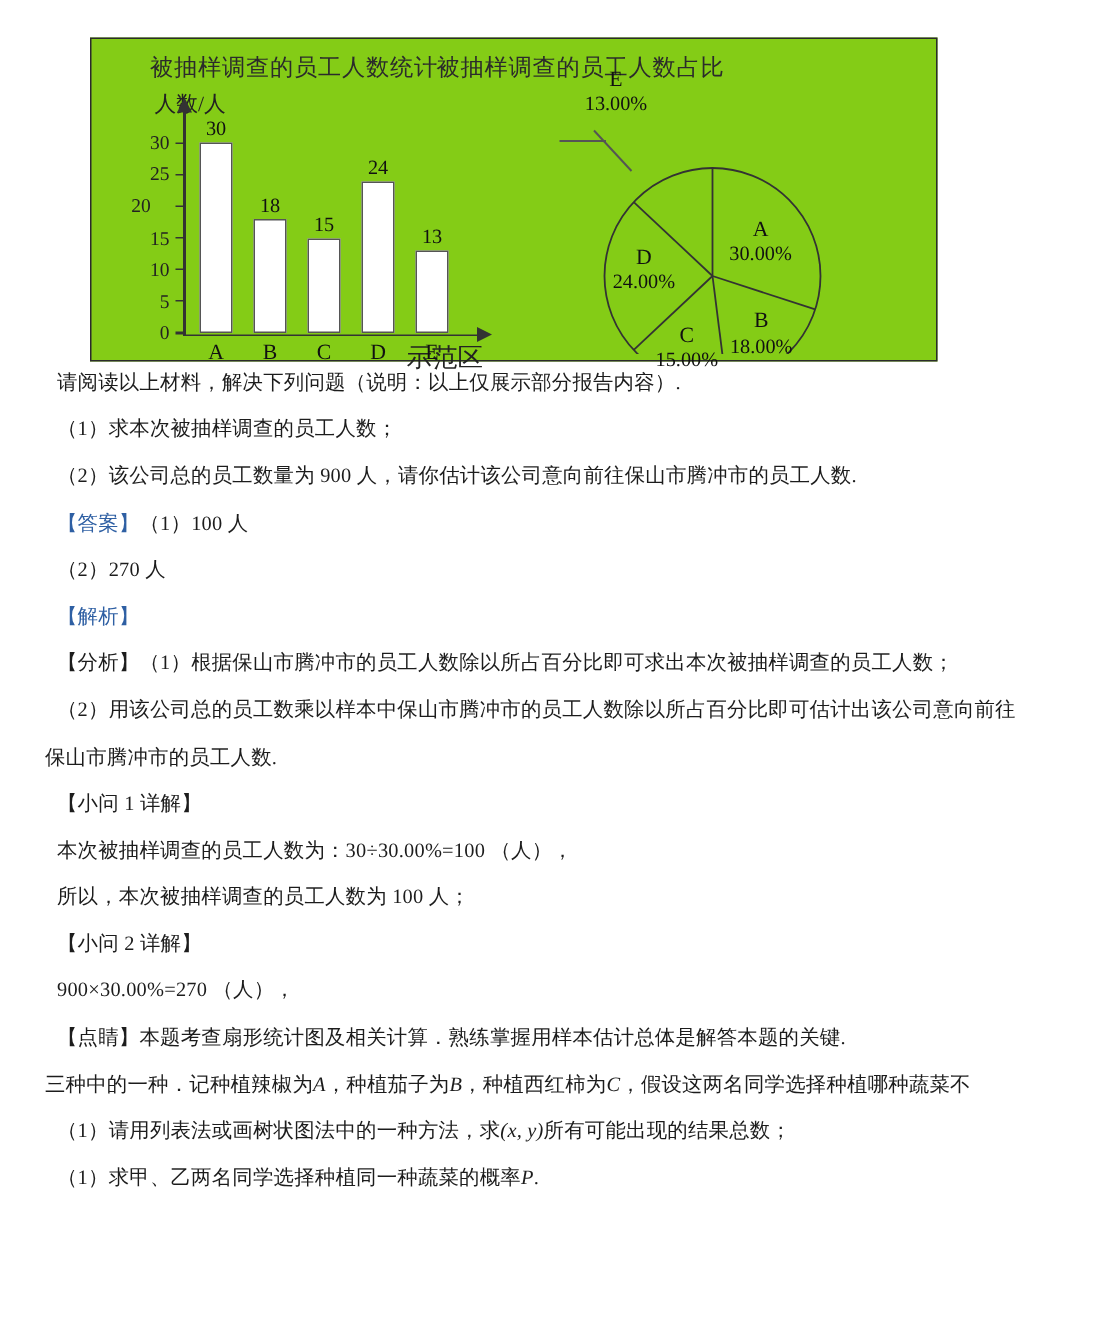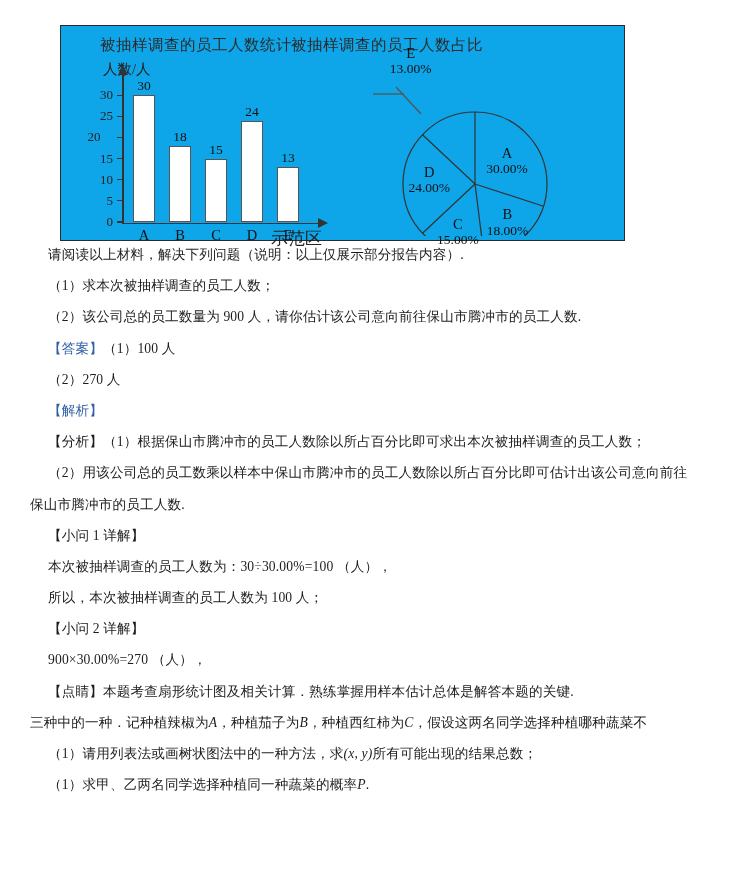--- a/index.html
+++ b/index.html
@@ -18,21 +18,21 @@
 
   
   .figure-box {
     position: absolute;
     left: 60px;
     top: 25px;
     width: 565px;
     height: 216px;
     border: 1.4px solid #2b2b2b;
     box-sizing: border-box;
-    background: #0ea5e9;
+    background: #84cc16;
   }
 
   .fig-title {
     position: absolute;
     font-size: 15.5px;
     letter-spacing: 0.5px;
     color: #2b2b2b;
     white-space: nowrap;
     font-family: "Liberation Serif", "DejaVu Serif", serif;
   }
@@ -106,21 +106,21 @@
     color: #111;
     white-space: nowrap;
   }
   .pie-label .pl-name { display: block; font-size: 14.5px; }
 
   
   .doc { position: absolute; left: 0; top: 248px; width: 741px; }
   .line {
     font-size: 13.6px;
     line-height: 1.0;
-    padding: 0 0 0 48px;
+    padding: 0 0 0 38px;
     margin-bottom: 17.6px;
     white-space: nowrap;
     color: #1c1c1c;
     letter-spacing: 0.15px;
   }
   .line.flush { padding-left: 30px; }
   .tag { color: #2e5fa3; margin-top: 28px; }
   .ital { font-style: italic; font-family: "Liberation Serif", "DejaVu Serif", serif; }
   .nw { white-space: nowrap; }
 </style>

